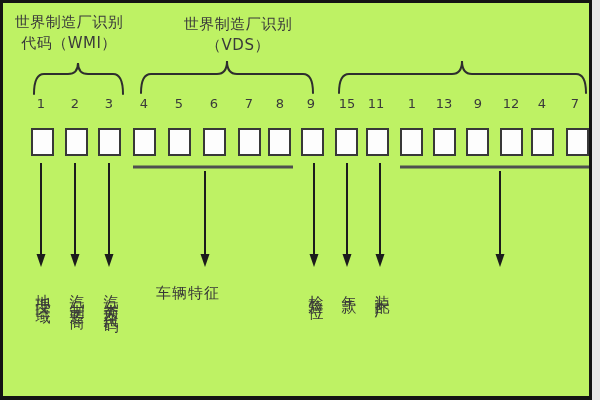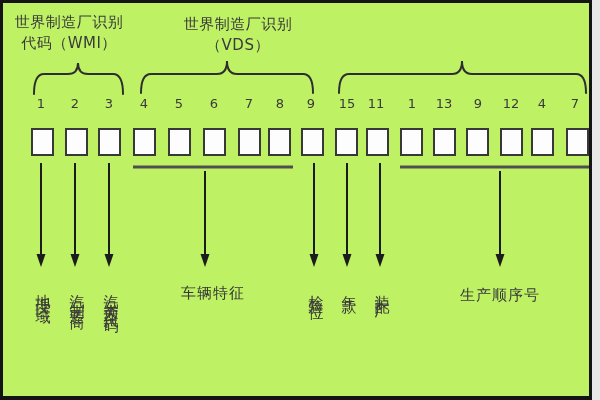--- a/index.html
+++ b/index.html
@@ -27,21 +27,21 @@
     border:2px solid #383838;background:#fdfdfd;
   }
   svg.overlay{position:absolute;left:0;top:0;}
   .vlabel{
     position:absolute;top:279px;
     writing-mode:vertical-rl;text-orientation:upright;
     font-size:15px;letter-spacing:5px;color:#383838;
   }
   .hlabel{
     position:absolute;font-size:15px;color:#383838;
-    text-align:center;letter-spacing:1px;
+    letter-spacing:1px;
   }
   #lbl-features{left:153px;top:281px;width:114px;}
   #lbl-serial{left:440px;top:283px;width:114px;}
 </style>
 </head>
 <body>
 
 <div id="stage">
 
   <div class="hdr" id="hdr-wmi">
@@ -132,15 +132,14 @@
   <div class="cell-box" style="left:528px"></div>
   <div class="cell-box" style="left:563px"></div>
 
   <div class="vlabel" style="left:30px">地理区域</div>
   <div class="vlabel" style="left:64px">汽车制造商</div>
   <div class="vlabel" style="left:98px">汽车类型代码</div>
   <div class="hlabel" id="lbl-features">车辆特征</div>
   <div class="vlabel" style="left:303px;top:280px">检验位</div>
   <div class="vlabel" style="left:336px;top:280px">年款</div>
   <div class="vlabel" style="left:369px;top:280px">装配厂</div>
-  <div class="hlabel" id="lbl-serial">生产顺序号</div>
 
 </div>
 
 </body></html>

